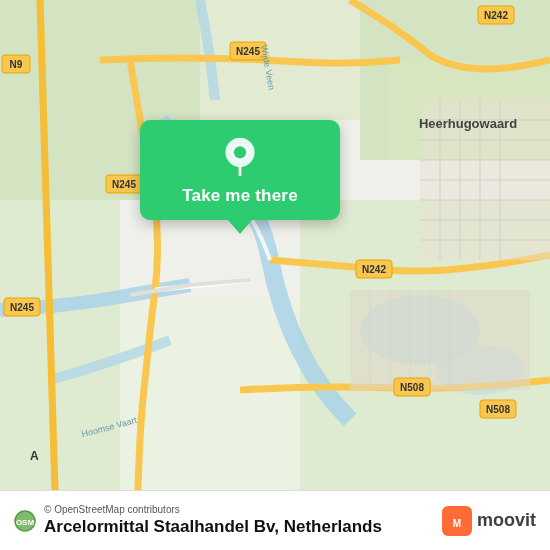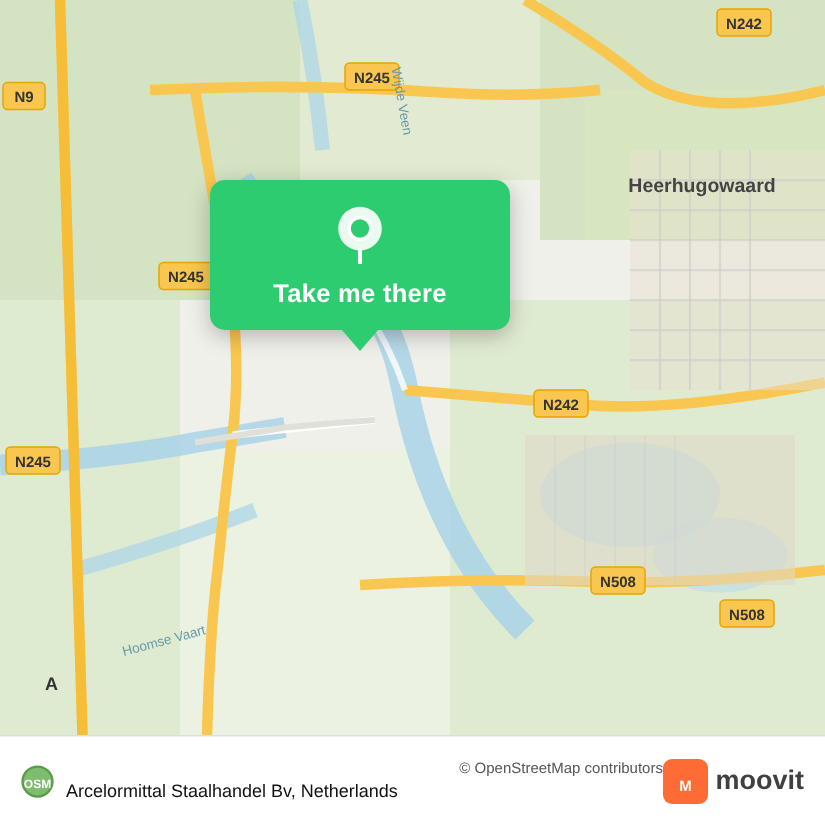--- a/index.html
+++ b/index.html
@@ -91,26 +91,25 @@
     #bottom-left {
       display: flex;
       flex-direction: column;
       flex: 1;
     }
 
     #attribution {
       font-size: 10px;
       color: #555;
       margin-bottom: 2px;
-      text-align: right;
     }
 
     #location-name {
-      font-size: 12px;
-      font-weight: 400;
+      font-size: 17px;
+      font-weight: 700;
       color: #111;
     }
 
     #moovit-logo {
       display: flex;
       align-items: center;
       gap: 5px;
       flex-shrink: 0;
     }
 

